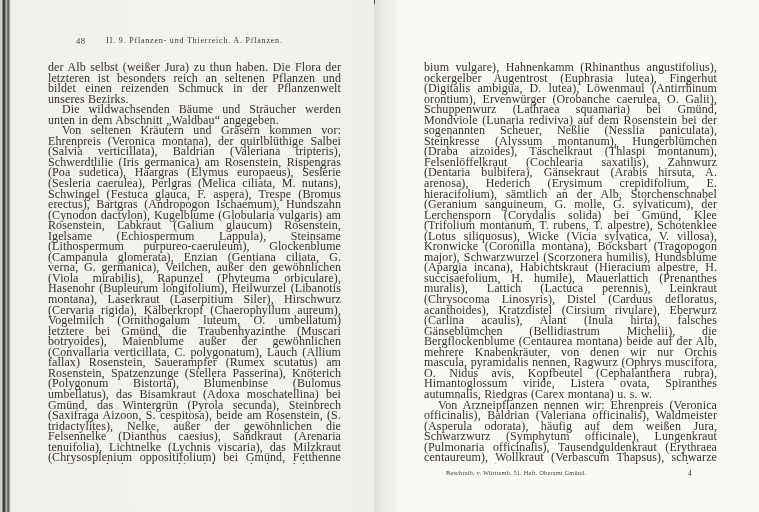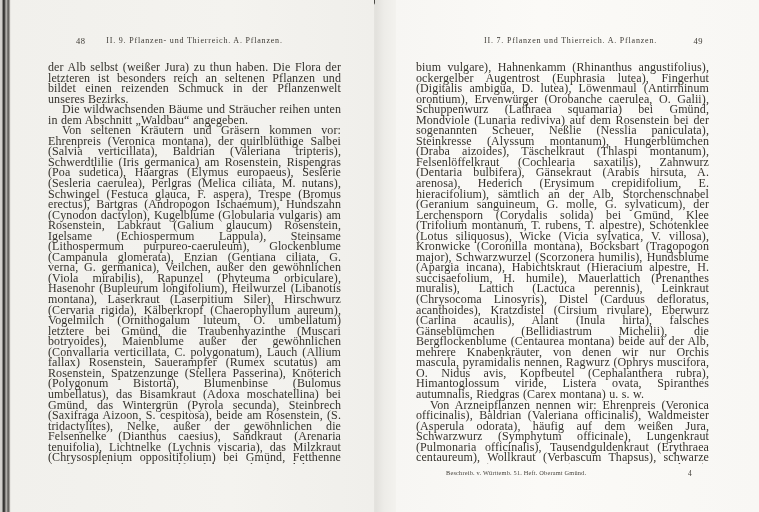--- a/index.html
+++ b/index.html
@@ -60,21 +60,21 @@
 
   .body-text {
     position: absolute; top: 62px; height: 402px; overflow: hidden;
     font-size: 12px; line-height: 10.55px;
     text-align: justify;
     color: #35322c;
     letter-spacing: 0.1px;
     word-spacing: 0.3px;
   }
   .page-left  .body-text { left: 37px; width: 293px; }
-  .page-right .body-text { left: 20px; width: 293px; }
+  .page-right .body-text { left: 28px; width: 293px; }
   .body-text p { margin: 0; }
   .body-text p.indent { text-indent: 14px; }
 
   .footer-line {
     position: absolute; top: 469px; left: 28px; width: 293px; height: 12px;
     font-size: 6.3px; color: #423f39; letter-spacing: 0.2px;
   }
   .footer-line .signature { position: absolute; left: 22px; top: 0; }
   .footer-line .sheet-no  { position: absolute; right: 25px; top: 0; font-size: 7.5px; }
 </style>
@@ -87,30 +87,26 @@
   <div class="gutter"></div>
   <div class="speck"></div>
 
   <div class="page page-left">
     <div class="running-head">
       <span class="pagenum">48</span>
       <span class="title">II. 9. Pflanzen- und Thierreich. A. Pflanzen.</span>
     </div>
     <div class="body-text">
       <p>der Alb selbst (weißer Jura) zu thun haben. Die Flora der letzteren ist besonders reich an seltenen Pflanzen und bildet einen reizenden Schmuck in der Pflanzenwelt unseres Bezirks.</p>
-      <p class="indent">Die wildwachsenden Bäume und Sträucher reihen unten in dem Abschnitt „Waldbau“ angegeben.</p>
+      <p class="indent">Die wildwachsenden Bäume und Sträucher werden unten in dem Abschnitt „Waldbau“ angegeben.</p>
       <p class="indent">Von seltenen Kräutern und Gräsern kommen vor: Ehrenpreis (Veronica montana), der quirlblüthige Salbei (Salvia verticillata), Baldrian (Valeriana tripteris), Schwerdtlilie (Iris germanica) am Rosenstein, Rispengras (Poa sudetica), Haargras (Elymus europaeus), Seslerie (Sesleria caerulea), Perlgras (Melica ciliata, M. nutans), Schwingel (Festuca glauca, F. aspera), Trespe (Bromus erectus), Bartgras (Andropogon Ischaemum), Hundszahn (Cynodon dactylon), Kugelblume (Globularia vulgaris) am Rosenstein, Labkraut (Galium glaucum) Rosenstein, Igelsame (Echiospermum Lappula), Steinsame (Lithospermum purpureo-caeruleum), Glockenblume (Campanula glomerata), Enzian (Gentiana ciliata, G. verna, G. germanica), Veilchen, außer den gewöhnlichen (Viola mirabilis), Rapunzel (Phyteuma orbiculare), Hasenohr (Bupleurum longifolium), Heilwurzel (Libanotis montana), Laserkraut (Laserpitium Siler), Hirschwurz (Cervaria rigida), Kälberkropf (Chaerophyllum aureum), Vogelmilch (Ornithogalum luteum, O. umbellatum) letztere bei Gmünd, die Traubenhyazinthe (Muscari botryoides), Maienblume außer der gewöhnlichen (Convallaria verticillata, C. polygonatum), Lauch (Allium fallax) Rosenstein, Sauerampfer (Rumex scutatus) am Rosenstein, Spatzenzunge (Stellera Passerina), Knöterich (Polygonum Bistorta), Blumenbinse (Bulomus umbellatus), das Bisamkraut (Adoxa moschatellina) bei Gmünd, das Wintergrün (Pyrola secunda), Steinbrech (Saxifraga Aizoon, S. cespitosa), beide am Rosenstein, (S. tridactylites), Nelke, außer der gewöhnlichen die Felsennelke (Dianthus caesius), Sandkraut (Arenaria tenuifolia), Lichtnelke (Lychnis viscaria), das Milzkraut (Chrysosplenium oppositifolium) bei Gmünd, Fetthenne (Sedum Telephium), Wolfsmilch (Euphorbia dulcis, E. verrucosa, E. amygdaloides), Fingerkraut (Potentilla opaca), Akelei (Aquilegia vulgaris), Schwarzkümmel (Nigella arvensis), Hahnenfuß (Ranunculus montanus), Trollblume (Trollius europaeus), häufig auf Bergwiesen bei Ober-Böbingen, Wiesenraute (Thalictrum aquilegifolium, T. minus), Leberblume (Hepatica triloba), in ausgezeichneter Pracht und Häufigkeit am Rosenstein, Küchenschelle (Pulsatilla vulgaris), Thymian (Thymus lanuginosus), Immenblatt (Melithis grandiflora) auf dem Aalbuch, Günsel (Ajuga chamaepitys), Gamander (Teucrium montanum), Hohlzahn (Galeopsis pubescens), Katzenmünze (Nepeta Cataria), Roßnessel (Stachys alpina, St. arvensis, St. annua), Löwenschweif (Leonurus Cardiaca), Andorn (Marru-</p>
     </div>
   </div>
 
   <div class="page page-right">
-    <div class="running-head">
-      <span class="title">II. 7. Pflanzen und Thierreich. A. Pflanzen.</span>
-      <span class="pagenum">49</span>
-    </div>
     <div class="body-text">
       <p>bium vulgare), Hahnenkamm (Rhinanthus angustifolius), ockergelber Augentrost (Euphrasia lutea), Fingerhut (Digitalis ambigua, D. lutea), Löwenmaul (Antirrhinum orontium), Ervenwürger (Orobanche caerulea, O. Galii), Schuppenwurz (Lathraea squamaria) bei Gmünd, Mondviole (Lunaria rediviva) auf dem Rosenstein bei der sogenannten Scheuer, Neßlie (Nesslia paniculata), Steinkresse (Alyssum montanum), Hungerblümchen (Draba aizoides), Täschelkraut (Thlaspi montanum), Felsenlöffelkraut (Cochlearia saxatilis), Zahnwurz (Dentaria bulbifera), Gänsekraut (Arabis hirsuta, A. arenosa), Hederich (Erysimum crepidifolium, E. hieracifolium), sämtlich an der Alb, Storchenschnabel (Geranium sanguineum, G. molle, G. sylvaticum), der Lerchensporn (Corydalis solida) bei Gmünd, Klee (Trifolium montanum, T. rubens, T. alpestre), Schotenklee (Lotus siliquosus), Wicke (Vicia sylvatica, V. villosa), Kronwicke (Coronilla montana), Bocksbart (Tragopogon major), Schwarzwurzel (Scorzonera humilis), Hundsblume (Apargia incana), Habichtskraut (Hieracium alpestre, H. succisaefolium, H. humile), Mauerlattich (Prenanthes muralis), Lattich (Lactuca perennis), Leinkraut (Chrysocoma Linosyris), Distel (Carduus defloratus, acanthoides), Kratzdistel (Cirsium rivulare), Eberwurz (Carlina acaulis), Alant (Inula hirta), falsches Gänseblümchen (Bellidiastrum Michelii), die Bergflockenblume (Centaurea montana) beide auf der Alb, mehrere Knabenkräuter, von denen wir nur Orchis mascula, pyramidalis nennen, Ragwurz (Ophrys muscifora, O. Nidus avis, Kopfbeutel (Cephalanthera rubra), Himantoglossum viride, Listera ovata, Spiranthes autumnalis, Riedgras (Carex montana) u. s. w.</p>
       <p class="indent">Von Arzneipflanzen nennen wir: Ehrenpreis (Veronica officinalis), Baldrian (Valeriana officinalis), Waldmeister (Asperula odorata), häufig auf dem weißen Jura, Schwarzwurz (Symphytum officinale), Lungenkraut (Pulmonaria officinalis), Tausendguldenkraut (Erythraea centaureum), Wollkraut (Verbascum Thapsus), schwarze Meisterwurz (Astrantia major), Enzian (Gentiana lutea), Bibernell (Pimpinella saxifraga), Kalmus (Acorus Calamus) in einem Weiher bei Barthelomä, Simse (Juncus conglomeratus), Seifenkraut (Saponaria officinalis), Sauerklee (Oxalis acetosella), Haselwurz (Asarum europaeum), Ruhrwurz (Tormentilla officinalis), Betonie (Betonica officinalis), Leinkraut (Linaria vulgaris), Erdrauch (Fumaria officinalis), Wohlverleih (Arnica montana) auf dem Aalbuch, Wermut (Artemisia Absynthium), echte Chamille (Matricaria Chamomilla), Osterluzei (Aristolochia Clematitis bei Gmünd, Brennwurz (Arum maculatum), Zaunrübe (Bryonia dioica), Mistel (Viscum album) u. s. w.</p>
       <p class="indent">An die Arzneipflanzen reihen sich die Giftpflanzen: Toll-</p>
     </div>
     <div class="footer-line">
       <span class="signature">Beschreib. v. Württemb. 51. Heft. Oberamt Gmünd.</span>
       <span class="sheet-no">4</span>
     </div>
   </div>

